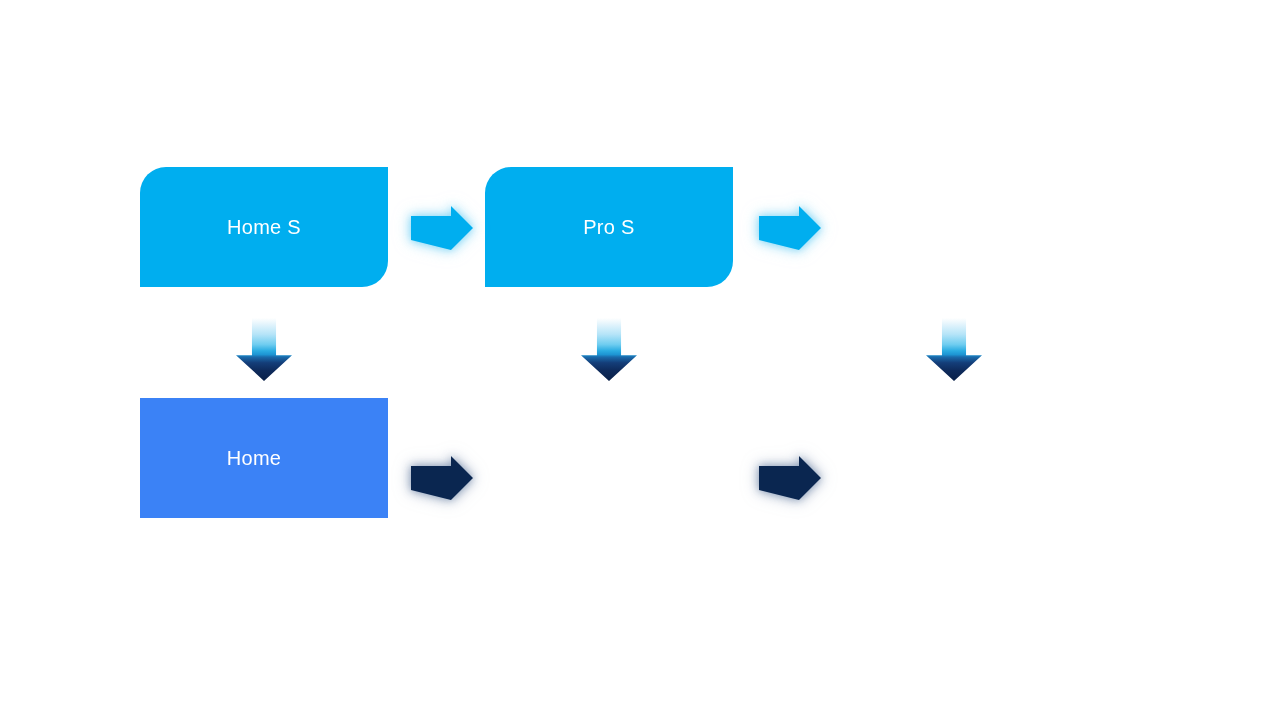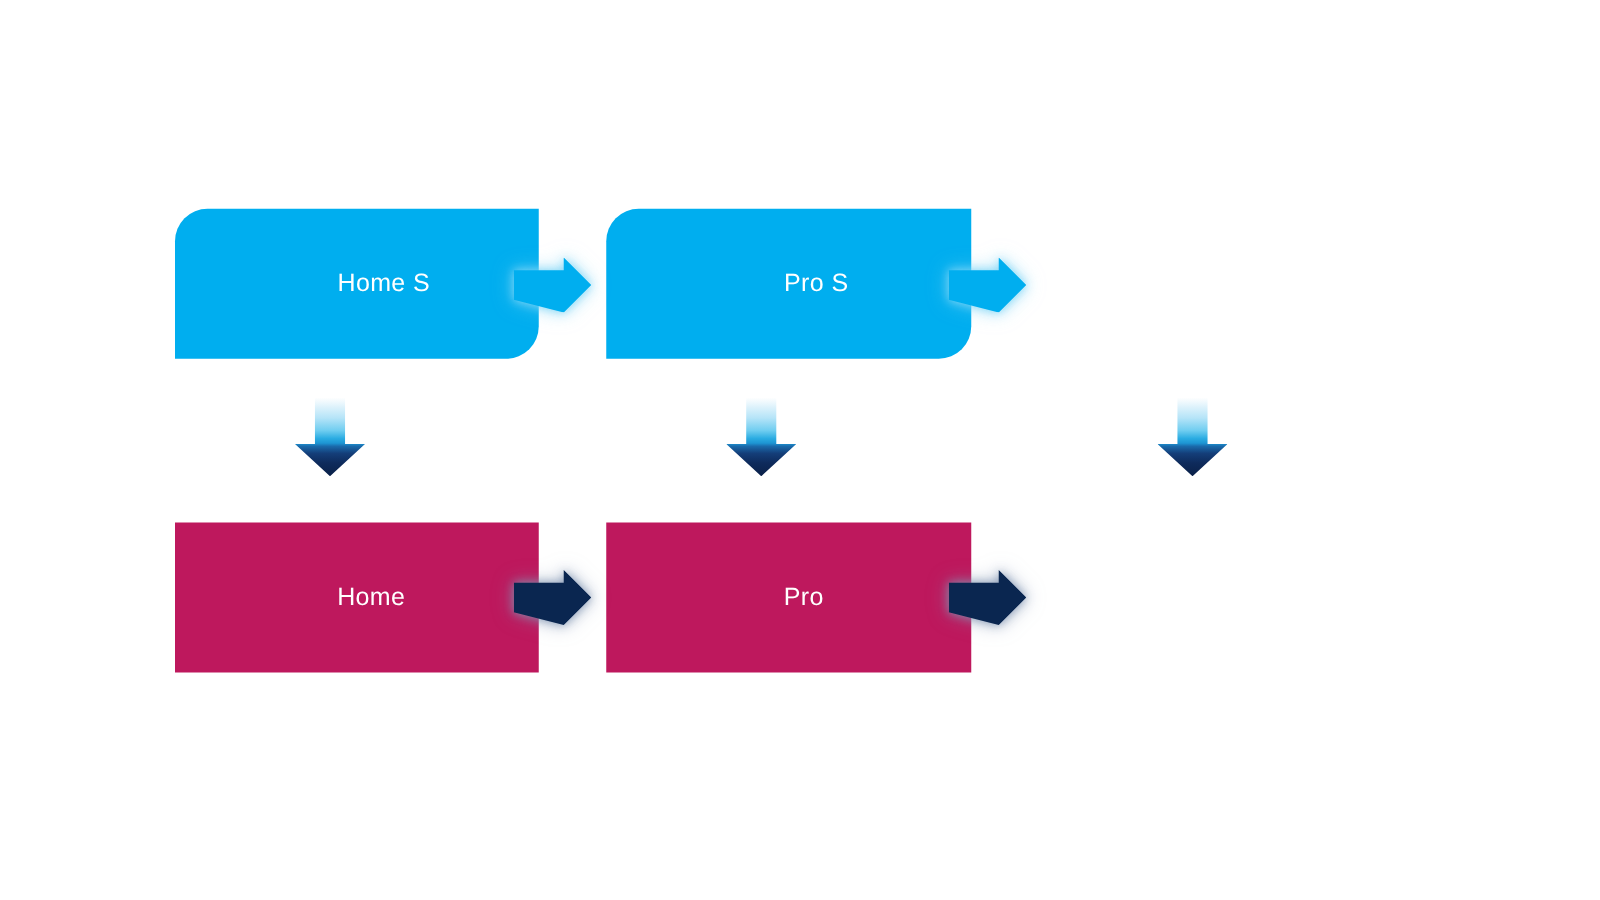--- a/index.html
+++ b/index.html
@@ -23,26 +23,26 @@
     color: #ffffff;
     font-size: 20px;
     letter-spacing: 0.3px;
   }
   .node.top {
     top: 167px;
     background: #00aeef;
     border-radius: 26px 0 26px 0;
   }
   .node.bottom {
-    top: 418px;
-    background: #be185d;
+    top: 398px;
+    background: #3b82f6;
   }
   .node.bottom .node-label { transform: translateX(-10px); }
-  .c1 { left: 140px; padding-left: 43px; }
-  .c2 { left: 485px; padding-left: 44px; }
+  .c1 { left: 140px; }
+  .c2 { left: 485px; }
   .c3 { left: 830px; }
 
   
   .arrow-glow { position: absolute; }
   .arrow-glow.light {
     filter: drop-shadow(0 0 4px rgba(130,214,246,0.95)) drop-shadow(0 0 7px rgba(130,214,246,0.55));
   }
   .arrow-glow.dark {
     filter: drop-shadow(0 0 4px rgba(125,145,175,0.85)) drop-shadow(0 0 7px rgba(125,145,175,0.5));
   }
@@ -100,23 +100,20 @@
     <div class="rarrow-shape light"></div>
   </div>
 
   <div class="darrow d1"></div>
   <div class="darrow d2"></div>
   <div class="darrow d3"></div>
 
   <div class="node bottom c1">
     <span class="node-label">Home</span>
   </div>
-  <div class="node bottom c2">
-    <span class="node-label">Pro</span>
-  </div>
 
   <div class="arrow-glow dark r1 row-bottom-arrow">
     <div class="rarrow-shape dark"></div>
   </div>
   <div class="arrow-glow dark r2 row-bottom-arrow">
     <div class="rarrow-shape dark"></div>
   </div>
 
 </div>
 

